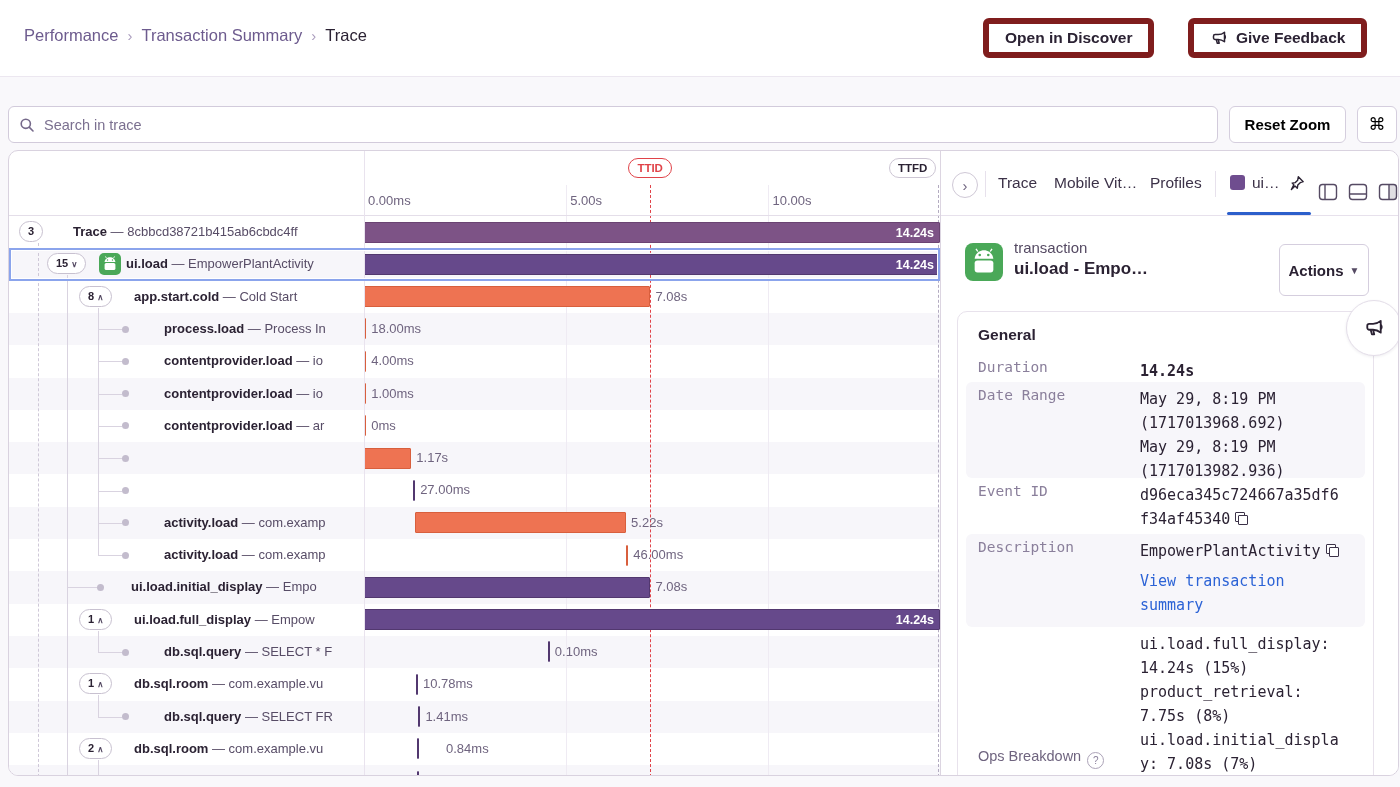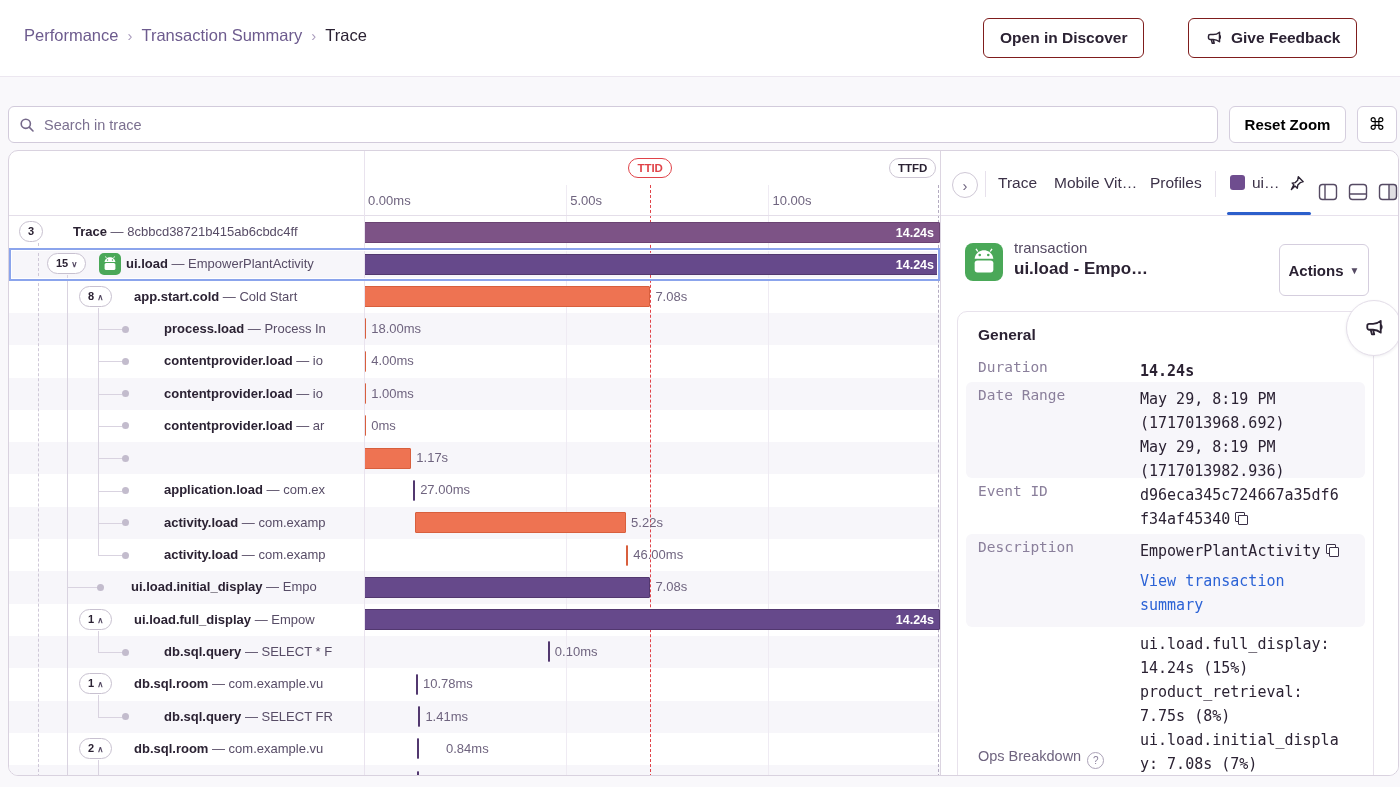--- a/index.html
+++ b/index.html
@@ -4,21 +4,21 @@
 <style>
   html,body{margin:0;padding:0;background:#f9f8fb;}
   .stage{position:relative;width:1400px;height:787px;overflow:hidden;background:#f9f8fb;
          font-family:"Liberation Sans",sans-serif;color:#2b2233;}
   
   .hdr{position:absolute;left:0;top:0;width:1400px;height:76px;background:#fff;border-bottom:1px solid #ece7f0;}
   .crumbs{position:absolute;left:24px;top:26px;font-size:16.5px;color:#6d5b8e;white-space:nowrap;}
   .crumbs .sep{color:#aa9cbd;margin:0 9px;font-size:15px;}
   .crumbs .cur{color:#2b2233;}
   .crumbs a{color:#6d5b8e;text-decoration:none;cursor:pointer;}
-  .hbtn{position:absolute;top:18px;height:40px;background:#fff;border:1px solid #7f1d1d;border-radius:6px;
+  .hbtn{position:absolute;top:18px;height:40px;background:#fff;border:6px solid #7f1d1d;border-radius:6px;
         font-size:15.5px;font-weight:700;color:#2b2233;display:flex;align-items:center;gap:8px;
         padding:12px 16px;box-sizing:border-box;cursor:pointer;}
   
   .search{position:absolute;left:8px;top:106px;width:1210px;height:37px;background:#fff;border:1px solid #d2cbdb;
           border-radius:6px;box-sizing:border-box;display:flex;align-items:center;padding:0 10px;gap:7px;}
   .search input{border:none;outline:none;flex:1;font-size:14.5px;font-family:"Liberation Sans",sans-serif;color:#2b2233;background:transparent;}
   .search input::placeholder{color:#7b7090;}
   .tbtn{position:absolute;top:106px;height:37px;background:#fff;border:1px solid #d5cede;border-radius:6px;
         box-sizing:border-box;display:flex;align-items:center;justify-content:center;font-weight:700;
         font-size:15px;cursor:pointer;}
@@ -227,23 +227,20 @@
         </div>
         <div class="bar" style="top: 232px; left: 355px; width: 2.2px; background: rgb(238, 115, 82); border: 1px solid rgb(216, 95, 61);"></div>
         <div class="durlab" style="left: 362.2px; top: 234.5px;">1.00ms</div>
         <div class="rowL" style="top: 258.8px;">
           <span class="opTxt" style="left: 155px;"><b>contentprovider.load</b><span class="ds"> — ar</span></span>
         </div>
         <div class="bar" style="top: 264.3px; left: 355px; width: 2.2px; background: rgb(238, 115, 82); border: 1px solid rgb(216, 95, 61);"></div>
         <div class="durlab" style="left: 362.2px; top: 266.8px;">0ms</div>
         <div class="bar" style="top: 296.6px; left: 355px; width: 47.3258px; background: rgb(238, 115, 82); border: 1px solid rgb(216, 95, 61);"></div>
         <div class="durlab" style="left: 407.326px; top: 299.1px;">1.17s</div>
-        <div class="rowL" style="top: 323.4px;">
-          <span class="opTxt" style="left: 155px;"><b>application.load</b><span class="ds"> — com.ex</span></span>
-        </div>
         <div class="bar" style="top: 328.9px; left: 403.944px; width: 2.2px; background: rgb(102, 73, 139); border: 1px solid rgb(82, 56, 111);"></div>
         <div class="durlab" style="left: 411.144px; top: 331.4px;">27.00ms</div>
         <div class="rowL" style="top: 355.7px;">
           <span class="opTxt" style="left: 155px;"><b>activity.load</b><span class="ds"> — com.examp</span></span>
         </div>
         <div class="bar" style="top: 361.2px; left: 405.966px; width: 211.146px; background: rgb(238, 115, 82); border: 1px solid rgb(216, 95, 61);"></div>
         <div class="durlab" style="left: 622.112px; top: 363.7px;">5.22s</div>
         <div class="rowL" style="top: 388px;">
           <span class="opTxt" style="left: 155px;"><b>activity.load</b><span class="ds"> — com.examp</span></span>
         </div>

